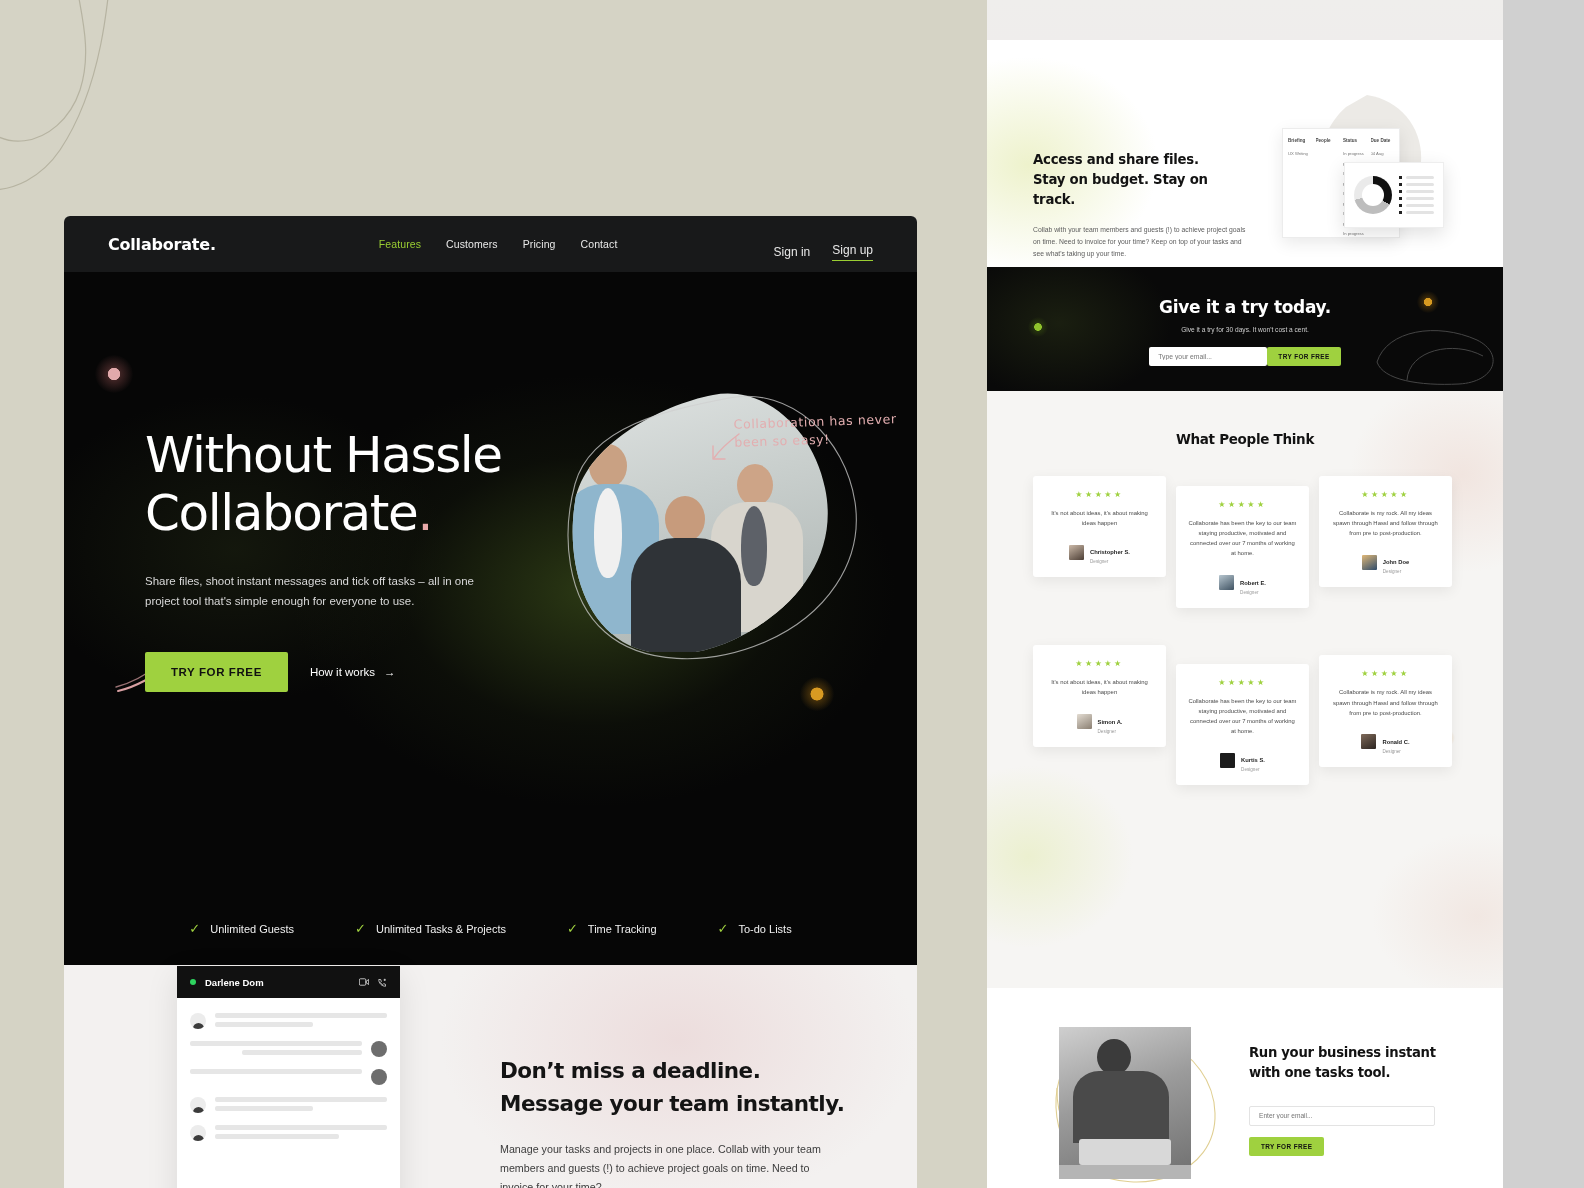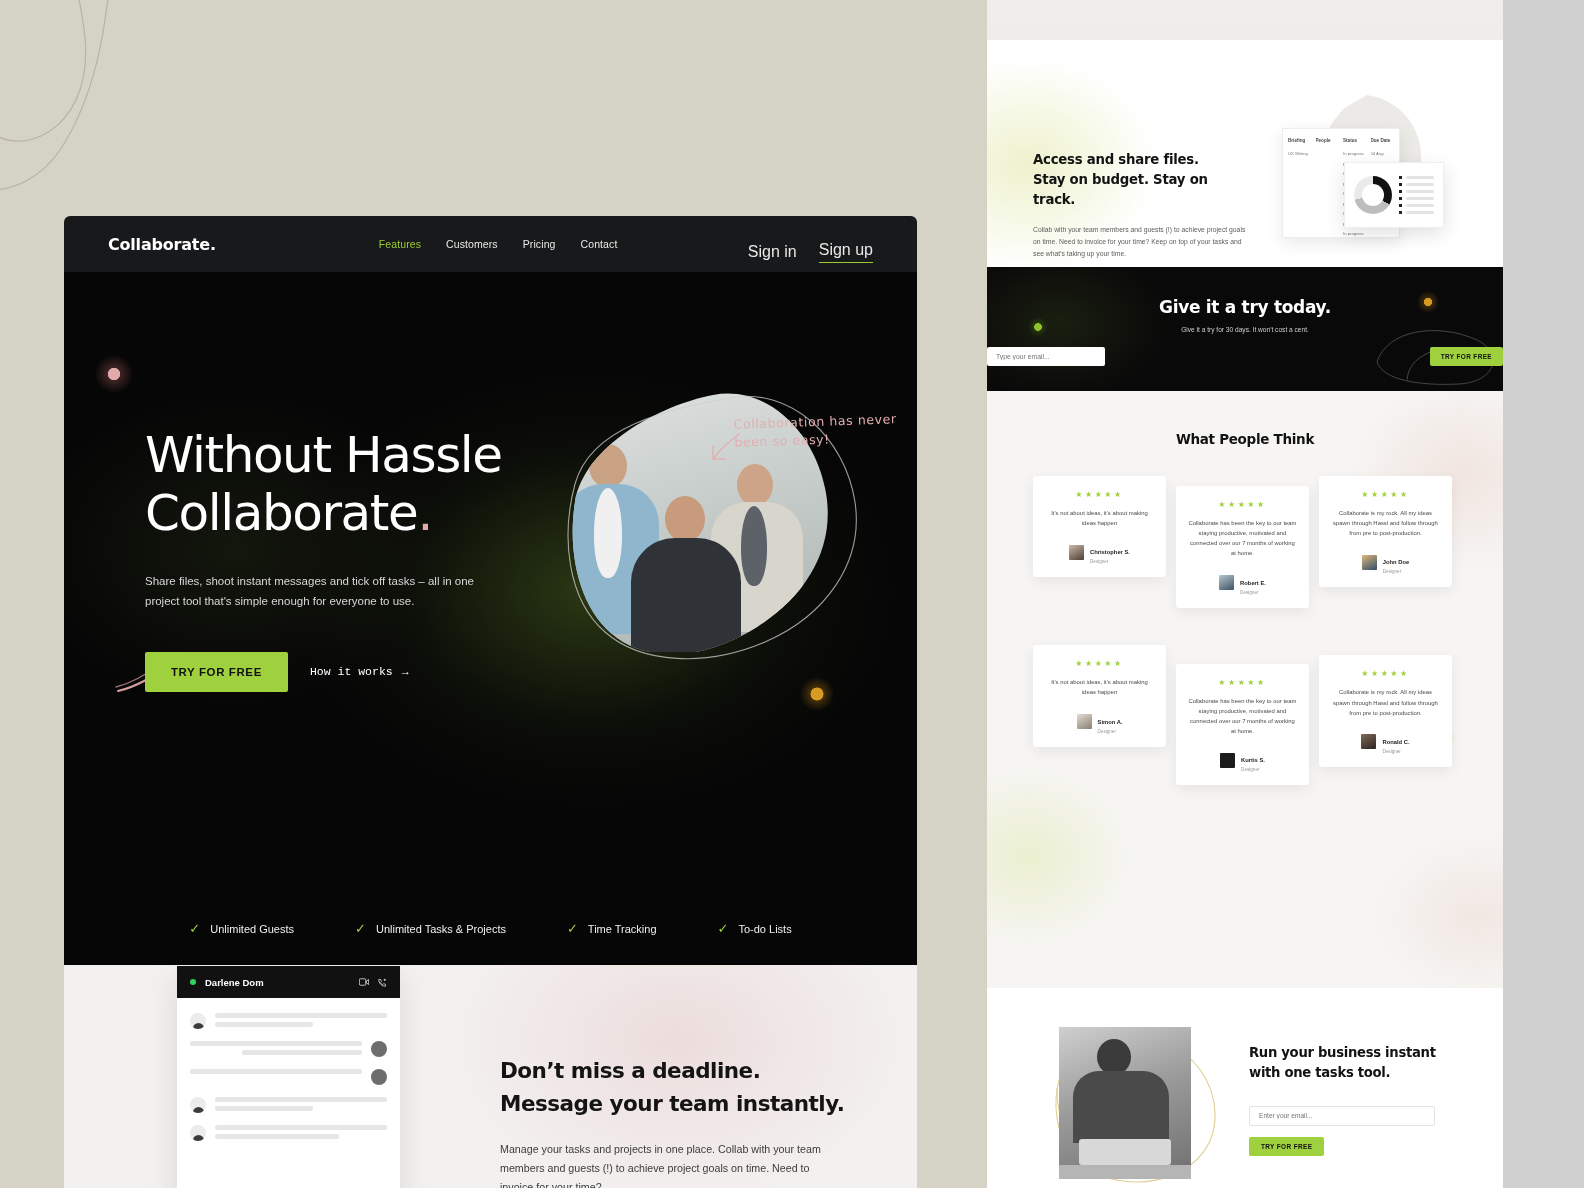--- a/index.html
+++ b/index.html
@@ -54,21 +54,21 @@
   .nav-links a {
     color: #e8e8e8; font-size: 10.5px; text-decoration: none;
     letter-spacing: 0.1px;
   }
   .nav-links a.active { color: #9acd32; }
   .nav-right {
     position: absolute; right: 44px;
     display: flex; gap: 22px; align-items: center;
   }
   .nav-right a {
-    color: #e8e8e8; font-size: 16px; text-decoration: none; margin-top: 15px;
+    color: #e8e8e8; font-size: 12px; text-decoration: none; margin-top: 15px;
   }
   .nav-right a.underlined {
     border-bottom: 1.5px solid #9acd32; padding-bottom: 3px;
   }
 
   
   .hero {
     position: relative;
     height: 693px;
     background:
@@ -93,21 +93,21 @@
   .hero-actions { margin-top: 40px; display: flex; align-items: center; gap: 22px; }
   .btn-green {
     background: #9fd13f; color: #111;
     border: none; border-radius: 2px;
     font-size: 11.5px; font-weight: 700; letter-spacing: 0.6px;
     padding: 14px 26px; cursor: pointer;
     font-family: "Liberation Sans", sans-serif;
   }
   .how-link {
     color: #fff; font-size: 11.5px; text-decoration: none;
-    display: inline-flex; align-items: center; gap: 9px; font-family: Liberation Mono, monospace;
+    display: inline-flex; align-items: center; gap: 9px;
   }
 
   
   .hero-blob {
     position: absolute; left: 497px; top: 120px;
     width: 280px; height: 260px;
   }
   .blob-clip {
     width: 100%; height: 100%;
     clip-path: path("M152 3 C205 -7 252 38 264 96 C276 152 248 202 196 235 C148 266 92 272 56 246 C18 219 6 160 14 110 C23 54 99 13 152 3 Z");
@@ -273,21 +273,21 @@
       radial-gradient(ellipse 160px 110px at 14% 45%, rgba(40,48,22,0.55) 0%, rgba(8,8,8,0) 70%),
       #090909;
     overflow: hidden;
   }
   .cta-inner { position: absolute; left: 0; right: 0; top: 30px; text-align: center; }
   .cta-inner h3 {
     color: #fff; font-size: 17px; font-weight: 700; letter-spacing: -0.3px;
     font-family: "DejaVu Sans", sans-serif;
   }
   .cta-inner p { color: #cfcfcf; font-size: 6.6px; margin-top: 9px; }
-  .cta-form { margin-top: 14px; display: flex; justify-content: space-between; }
+  .cta-form { margin-top: 14px; display: flex; justify-content: center; }
   .cta-form input {
     width: 118px; height: 19px; border: none; border-radius: 2px;
     padding: 0 9px; font-size: 6.8px; color: #333;
     font-family: "Liberation Sans", sans-serif;
   }
   .cta-form button {
     height: 19px; background: #9fd13f; border: none; border-radius: 2px;
     color: #111; font-size: 6.4px; font-weight: 700; letter-spacing: 0.4px;
     padding: 0 11px; cursor: pointer;
     font-family: "Liberation Sans", sans-serif;

